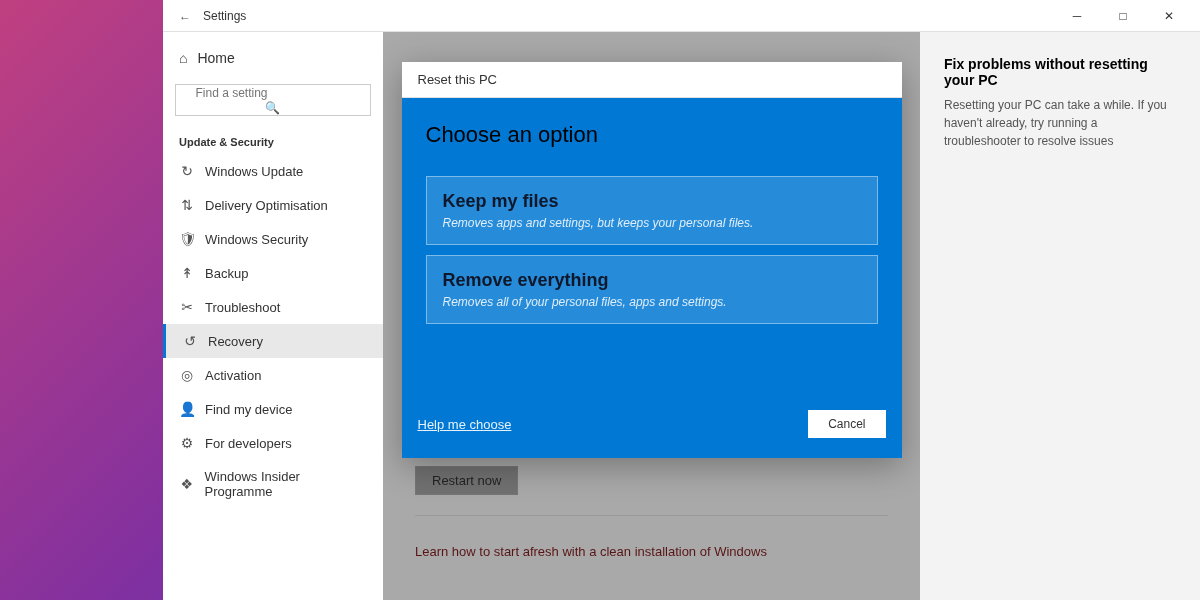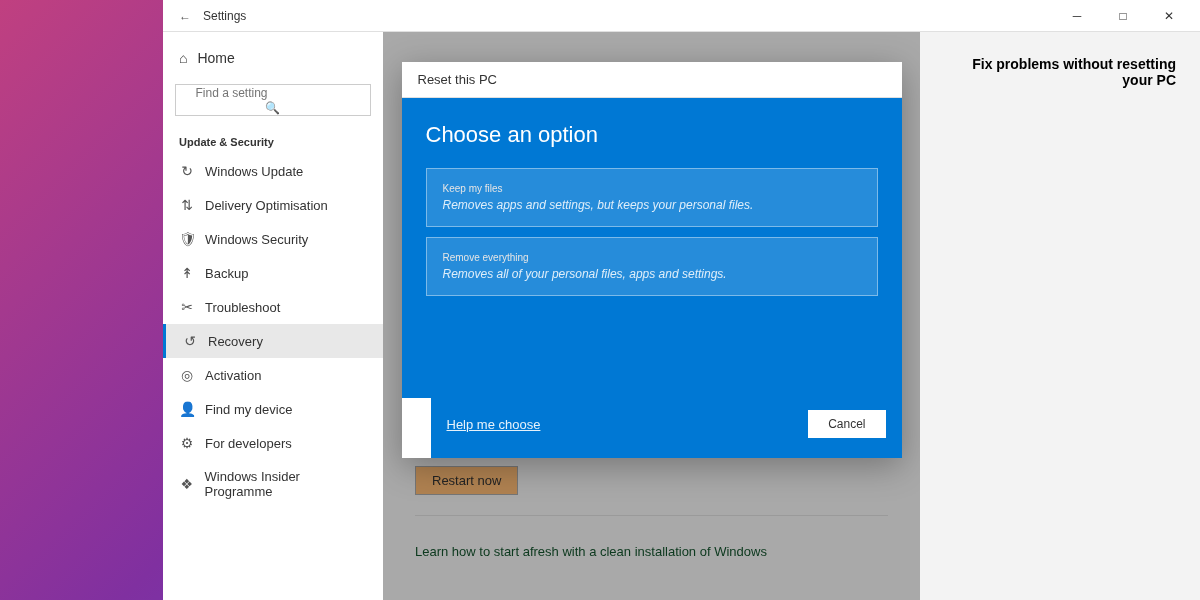--- a/index.html
+++ b/index.html
@@ -161,53 +161,52 @@
 
     .section-desc {
       font-size: 13px;
       color: #444;
       margin-bottom: 12px;
       line-height: 1.5;
       max-width: 480px;
     }
 
     .btn-primary {
-      background: #fdba74;
+      background: #a3a3a3;
       border: 1px solid #aaa;
       padding: 6px 16px;
       font-size: 13px;
       cursor: pointer;
       color: #333;
       display: inline-block;
     }
     .btn-primary.highlighted {
       border: 2px solid #c00000;
     }
 
     .learn-more {
-      color: #14532d;
+      color: #7f1d1d;
       font-size: 13px;
       cursor: pointer;
       text-decoration: none;
       display: inline-block;
       margin-top: 8px;
     }
 
     .section-divider {
       border: none;
       border-top: 1px solid #ddd;
       margin: 20px 0;
     }
 
     .right-panel {
       width: 280px;
       padding: 24px 24px;
       flex-shrink: 0;
       background: #f3f3f3;
-      text-align: right;
     }
 
     .right-panel-title {
       font-size: 14px;
       font-weight: 600;
       color: #000;
       margin-bottom: 8px;
     }
 
     .right-panel-desc {
@@ -243,53 +242,52 @@
 
     .modal-body {
       background: #0078d4;
       padding: 24px;
       min-height: 300px;
     }
 
     .modal-heading {
       font-size: 22px;
       font-weight: 300;
-      color: #ffffff;
-      margin-bottom: 20px;
+      color: #000000;
+      margin-bottom: 28px;
     }
 
     .option-card {
       background: rgba(255,255,255,0.15);
       border: 1px solid rgba(255,255,255,0.4);
       padding: 14px 16px;
       cursor: pointer;
       margin-bottom: 10px;
       transition: background 0.1s;
     }
 
     .option-card-title {
-      font-size: 10px;
-      font-weight: 400;
-      color: #e5e5e5;
+      font-size: 18px;
+      font-weight: 700;
+      color: #0f172a;
       margin-bottom: 4px;
     }
 
     .option-card-desc {
       font-size: 12px;
       color: rgba(255,255,255,0.85);
       font-style: italic;
     }
 
     .modal-footer {
       background: #0078d4;
       padding: 12px 16px 20px;
       display: flex;
       justify-content: space-between;
       align-items: center;
-      margin-left: 29px;
     }
 
     .help-link {
       color: rgba(255,255,255,0.9);
       font-size: 13px;
       cursor: pointer;
       text-decoration: underline;
     }
 
     .cancel-btn {
@@ -429,16 +427,17 @@
               <span class="help-link">Help me choose</span>
               <button class="cancel-btn">Cancel</button>
             </div>
           </div>
         </div>
 
       </div>
 
       <div class="right-panel">
         <div class="right-panel-title">Fix problems without resetting your PC</div>
+        <div class="right-panel-desc">Resetting your PC can take a while. If you haven't already, try running a troubleshooter to resolve issues</div>
       </div>
     </div>
   </div>
 </div>
 
 </body></html>

